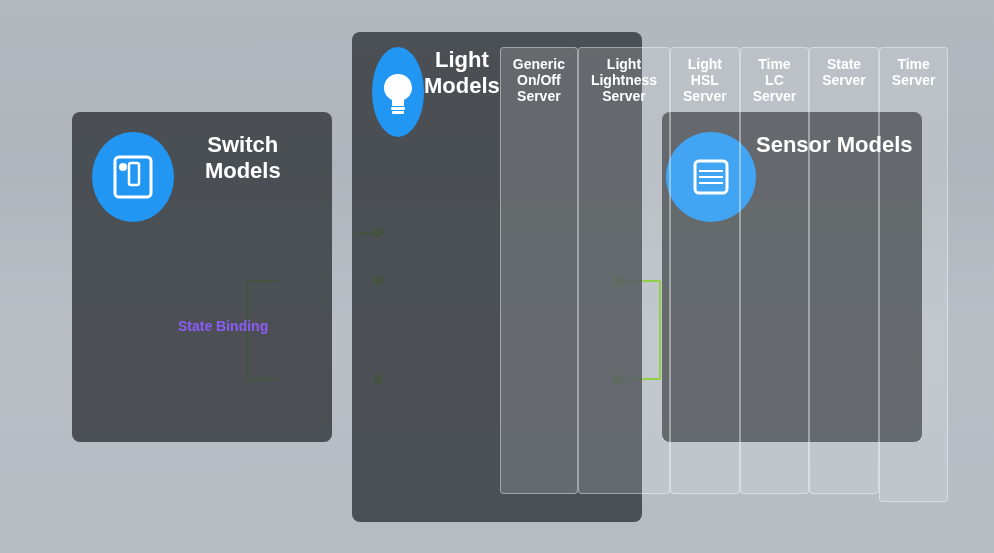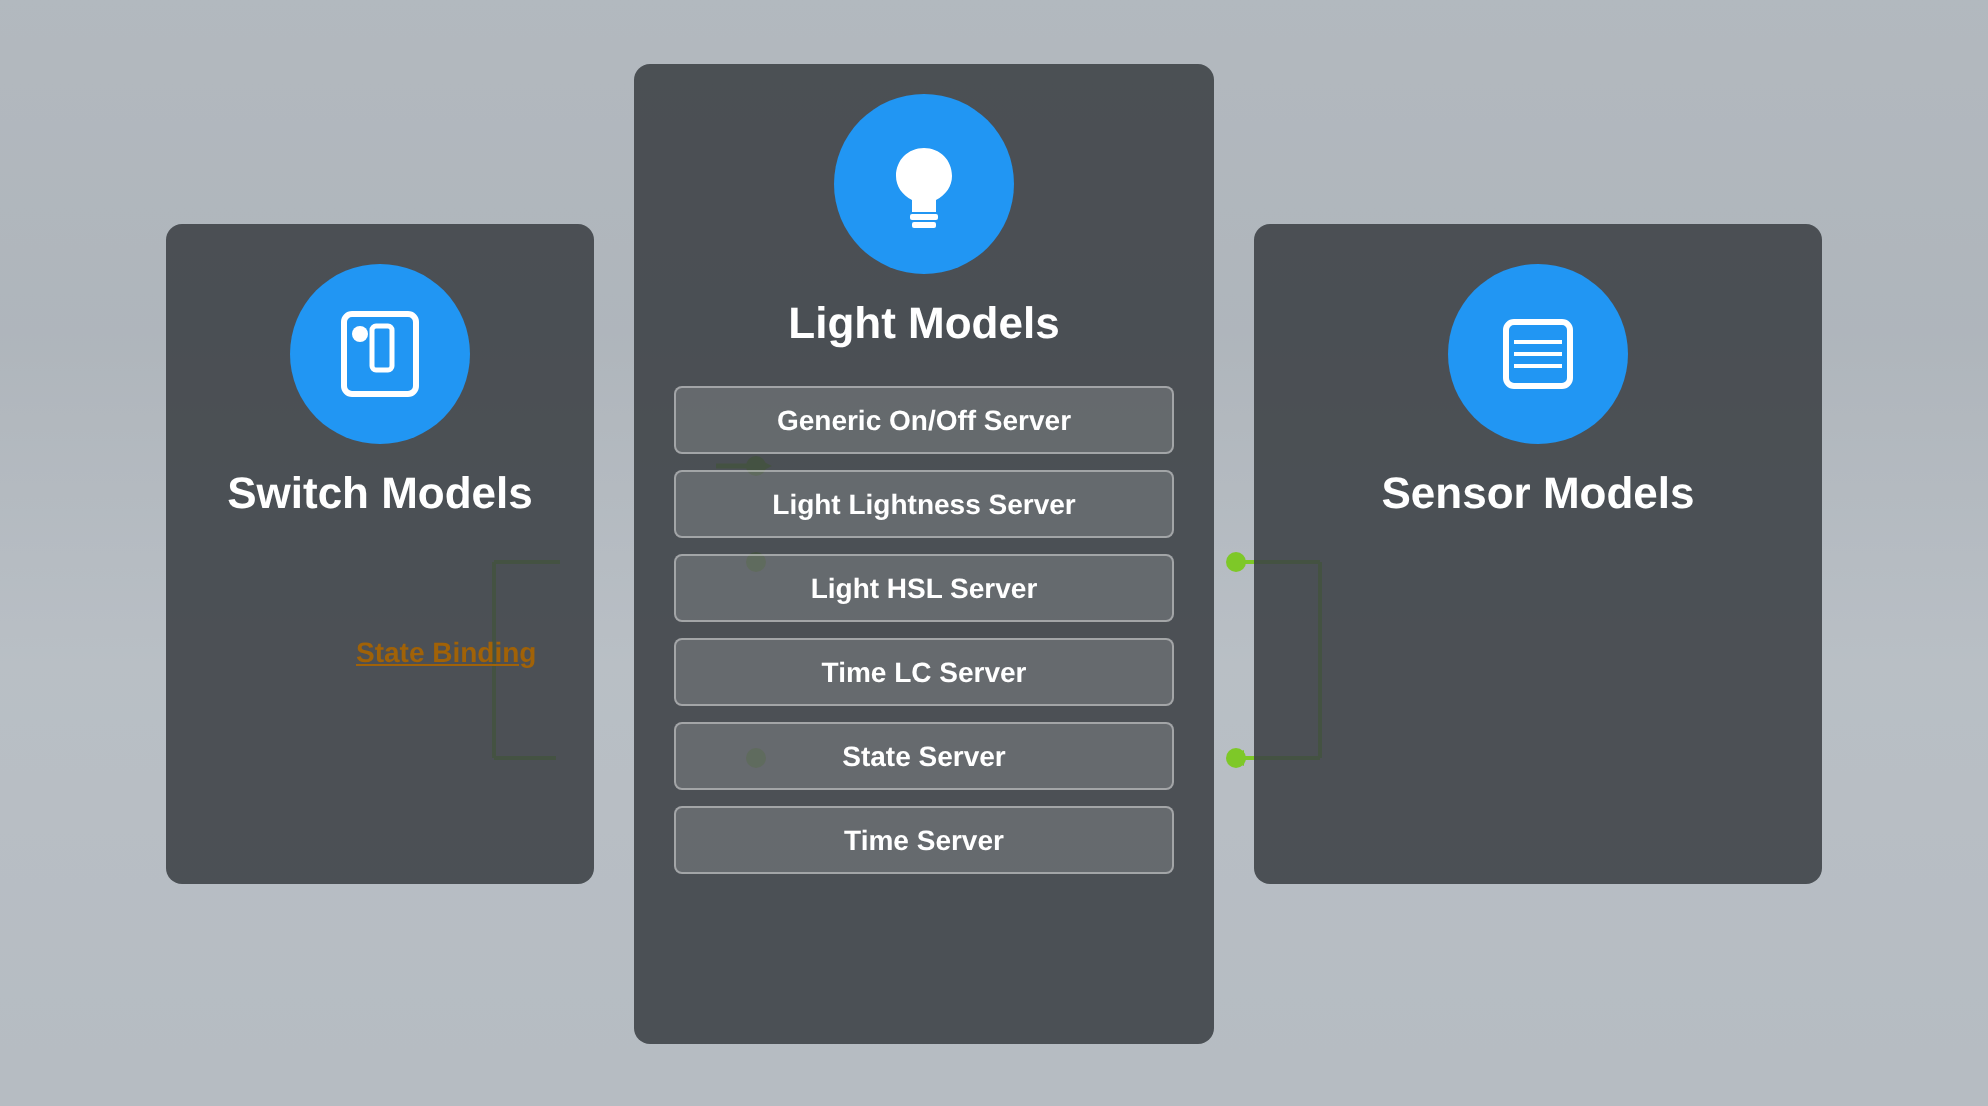--- a/index.html
+++ b/index.html
@@ -34,42 +34,41 @@
       justify-content: center;
       gap: 0;
       padding: 20px 30px;
     }
 
     
     .model-card {
       background: rgba(60, 65, 70, 0.88);
       border-radius: 8px;
       display: flex;
-      flex-direction: column;
-      align-items: center;
+      flex-direction: row;
       position: relative;
       color: white;
     }
 
     .switch-card {
-      width: 214px;
+      width: 260px;
       height: 330px;
       padding: 20px 20px 25px;
       margin-right: 20px;
     }
 
     .light-card {
       width: 290px;
       height: 490px;
       padding: 15px 20px 20px;
       z-index: 2;
     }
 
     .sensor-card {
-      width: 284px;
+      width: 260px;
       height: 330px;
       padding: 20px 4px 25px;
       margin-left: 20px;
     }
 
     .card-icon-circle {
       width: 90px;
       height: 90px;
       border-radius: 50%;
       background: #2196F3;
@@ -185,13 +184,13 @@
         <line x1="14" y1="20" x2="38" y2="20" stroke="white" stroke-width="2"></line>
         <line x1="14" y1="26" x2="38" y2="26" stroke="white" stroke-width="2"></line>
         <line x1="14" y1="32" x2="38" y2="32" stroke="white" stroke-width="2"></line>
       </svg>
     </div>
     <div class="card-title">Sensor Models</div>
   </div>
 
 </div>
 
-<div style="position:absolute; left: 178px; top: 318px; color: #a16207; font-weight: bold; font-size: 14px; white-space: nowrap; text-decoration: underline;">State Binding</div>
+<div style="position:absolute; left: 178px; top: 318px; color: #8b5cf6; font-weight: bold; font-size: 14px; white-space: nowrap;">State Binding</div>
 
 </body></html>

